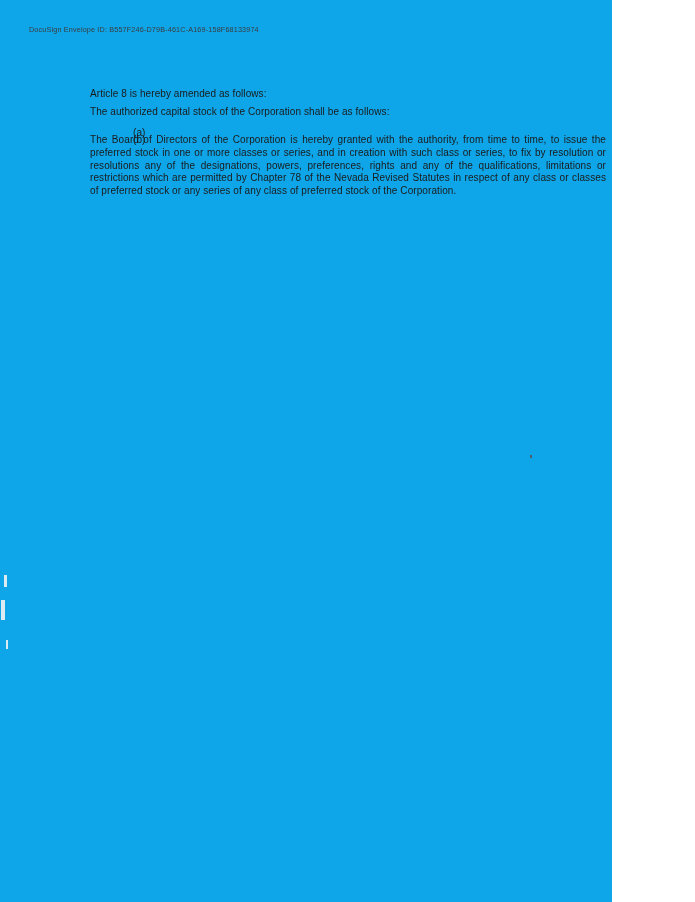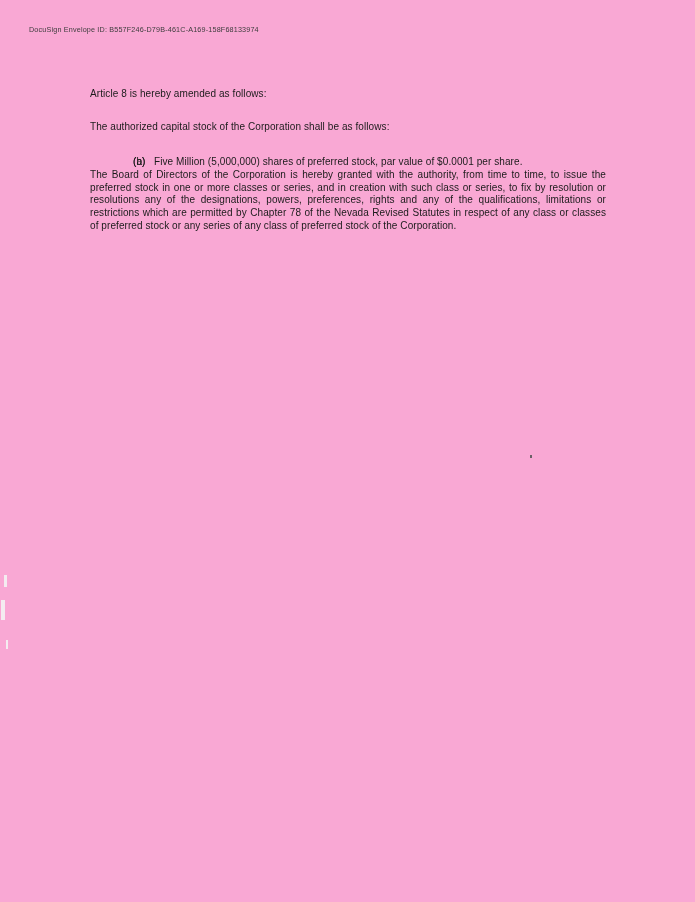--- a/index.html
+++ b/index.html
@@ -6,23 +6,23 @@
   html, body {
     margin: 0;
     padding: 0;
     background: #ffffff;
   }
   body {
     font-family: "Liberation Sans", sans-serif;
   }
   .page {
     position: relative;
-    width: 695px;
+    width: 612px;
     height: 902px;
-    background: #f9a8d4;
+    background: #0ea5e9;
     overflow: hidden;
     -webkit-font-smoothing: antialiased;
   }
 
   
   .envelope-header {
     position: absolute;
     left: 29px;
     top: 25px;
     font-size: 7.2px;
@@ -43,25 +43,25 @@
     color: #1b1b1b;
     letter-spacing: 0.08px;
   }
 
   .para {
     margin: 0;
     color: #1b1b1b;
   }
 
   .para-intro {
-    margin-bottom: 20px;
+    margin-bottom: 5px;
   }
 
   .para-lead {
-    margin-bottom: 23px;
+    margin-bottom: 9px;
   }
 
   
   .list-item {
     position: relative;
     margin-left: 43px;
     padding-left: 21px;
     width: 473px;
     margin-bottom: 16px;
     line-height: 12.8px;
@@ -115,21 +115,20 @@
     <p class="para para-intro">Article 8 is hereby amended as follows:</p>
 
     <p class="para para-lead">The authorized capital stock of the Corporation shall be as follows:</p>
 
     <div class="list-item">
       <span class="marker">(a)</span>
     </div>
 
     <div class="list-item">
       <span class="marker">(b)</span>
-      <span>Five Million (5,000,000) shares of preferred stock, par value of $0.0001 per share.</span>
     </div>
 
     <p class="para para-final">
       <span>The Board of Directors of the Corporation is hereby granted with the authority, from time to time, to issue the preferred stock in one or more classes or series, and in creation with such class or series, to fix by resolution or resolutions any of the designations, powers, preferences, rights and any of the qualifications, limitations or restrictions which are permitted by Chapter 78 of the Nevada Revised Statutes in respect of</span>
       <span class="last-line">any class or classes of preferred stock or any series of any class of preferred stock of the Corporation.</span>
     </p>
 
   </div>
 
   <div class="speck"></div>

